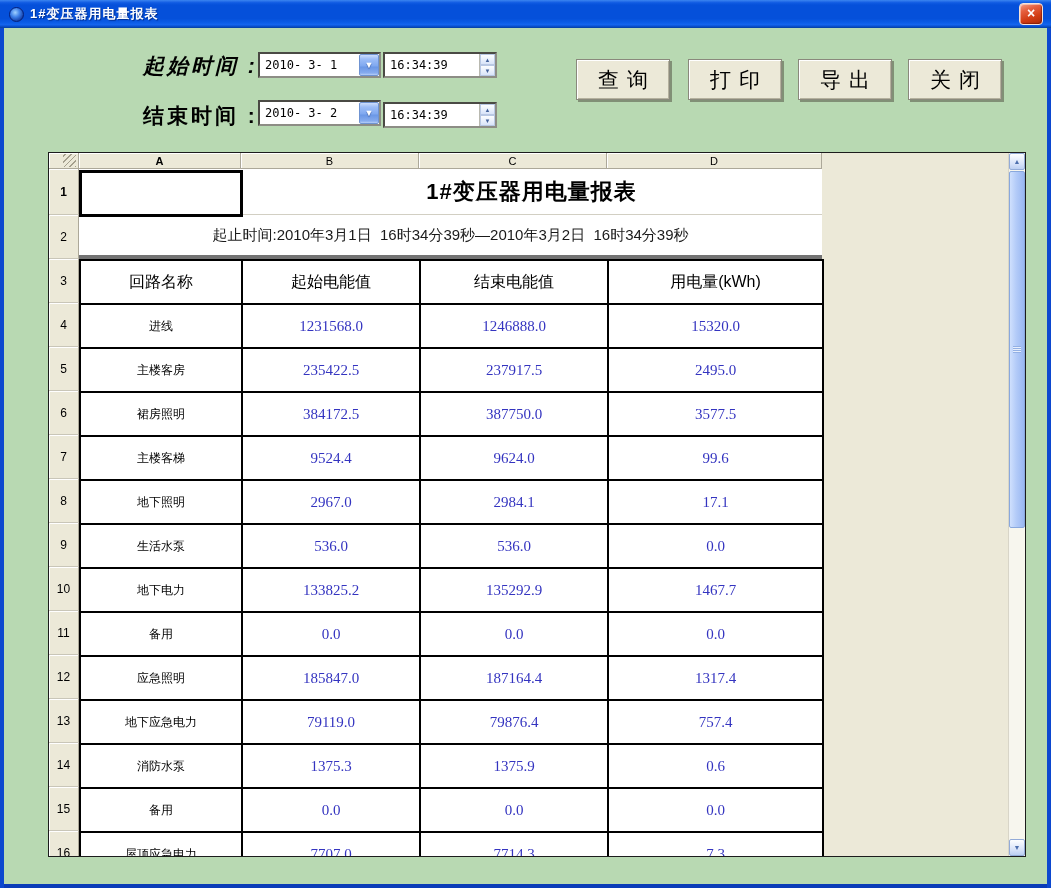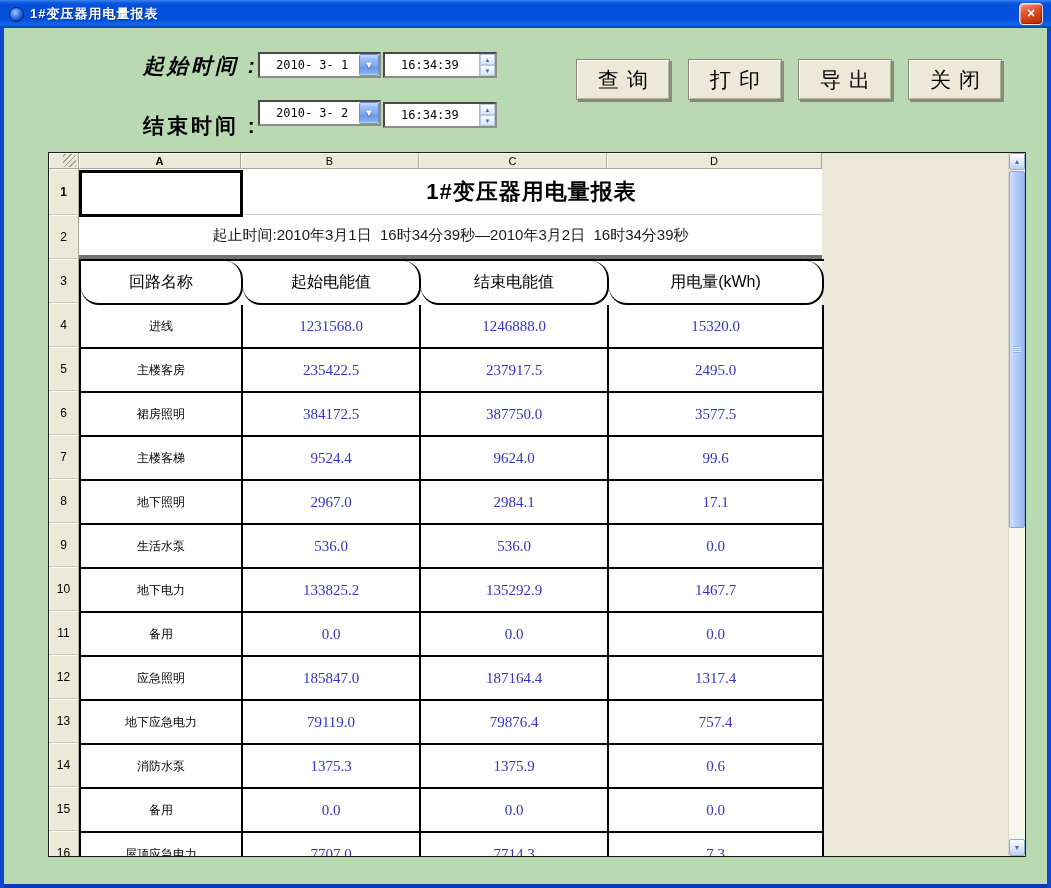--- a/index.html
+++ b/index.html
@@ -39,21 +39,21 @@
     position: absolute; font-size: 21px; font-weight: bold; color: #000; letter-spacing: 3px; white-space: nowrap;
   }
   .combo, .spinner {
     position: absolute; height: 26px; background: #fff; display: flex; align-items: stretch;
     border: 2px solid; border-color: #4a4a44 #8d8d85 #8d8d85 #4a4a44;
   }
   .combo { width: 123px; }
   .spinner { width: 114px; }
   .combo-text, .spin-text {
     flex: 1 1 auto; font-family: "DejaVu Sans Mono", "Liberation Mono", monospace;
-    font-size: 12px; color: #000; display: flex; align-items: center; padding-left: 16px; white-space: pre;
+    font-size: 12px; color: #000; display: flex; align-items: center; padding-left: 5px; white-space: pre;
   }
   .combo-btn {
     flex: 0 0 20px; display: flex; align-items: center; justify-content: center;
     background: linear-gradient(180deg,#cdddfb 0%,#9dbdf7 20%,#7fa8f0 55%,#6b97e6 60%,#86abee 90%,#b7d0f8 100%);
     border: 1px solid #6f93d2; border-radius: 2px; cursor: pointer;
   }
   .chev { color: #fff; font-size: 9px; line-height: 9px; text-shadow: 0 1px 1px #2c4f9a; }
   .spin-col { flex: 0 0 16px; display: flex; flex-direction: column; border-left: 1px solid #b9b9b0; }
   .spin-b {
     flex: 1 1 50%; display: flex; align-items: center; justify-content: center;
@@ -111,21 +111,21 @@
     border-bottom: 4px solid #737373; font-size: 15px; color: #1a1a1a; white-space: pre;
   }
   .report {
     width: 745px; border-top: 2px solid #000; border-left: 2px solid #000;
     display: grid; grid-template-columns: 162px 178px 188px 215px; grid-auto-rows: 44px;
   }
   .tc {
     border-right: 2px solid #000; border-bottom: 2px solid #000;
     display: flex; align-items: center; justify-content: center; background: #fff;
   }
-  .tc.hdr { font-size: 16px; color: #000; border-radius: 18px; }
+  .tc.hdr { font-size: 16px; color: #000; }
   .tc.name { font-size: 12px; color: #000; }
   .tc.num { font-size: 15px; color: #3434c0; font-family: Liberation Serif, serif; }
 
   .selbox { position: absolute; left: 30px; top: 17px; width: 164px; height: 47px; border: 3px solid #000; z-index: 4; }
 
   
   .vscroll {
     position: absolute; right: 0; top: 0; bottom: 0; width: 17px;
     background: #f7f6ee; border-left: 1px solid #d8d5c8; z-index: 5;
   }
@@ -171,21 +171,21 @@
     <span class="spin-col">
       <span class="spin-b">
           <span>▲</span>
         </span>
       <span class="spin-b">
           <span>▼</span>
         </span>
     </span>
   </div>
 
-  <div class="fld-label" style="left:143px; top:112px;text-align:center;">结束时间 :</div>
+  <div class="fld-label" style="left:143px; top:102px;text-align:center;">结束时间 :</div>
   <div class="combo" style="left:258px; top:100px;">
     <span class="combo-text">2010- 3- 2</span>
     <span class="combo-btn">
       <span class="chev">▼</span>
     </span>
   </div>
   <div class="spinner" style="left:383px; top:102px;">
     <span class="spin-text">16:34:39</span>
     <span class="spin-col">
       <span class="spin-b">

